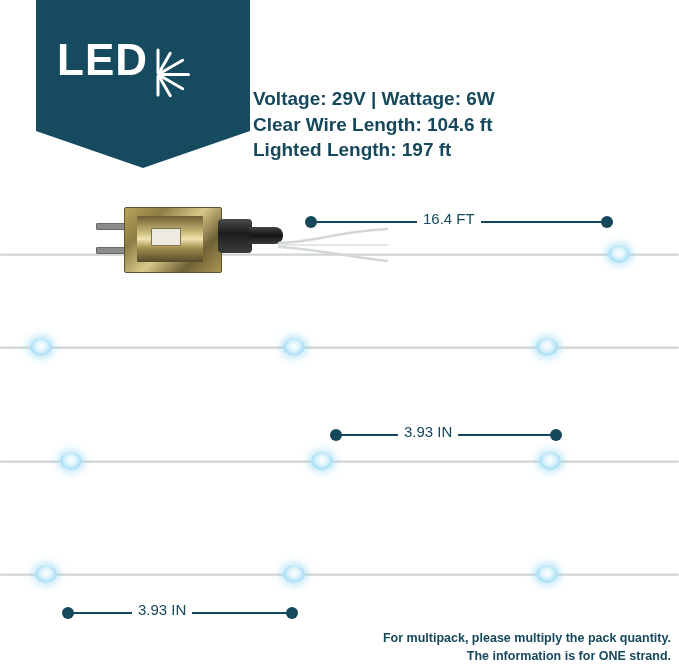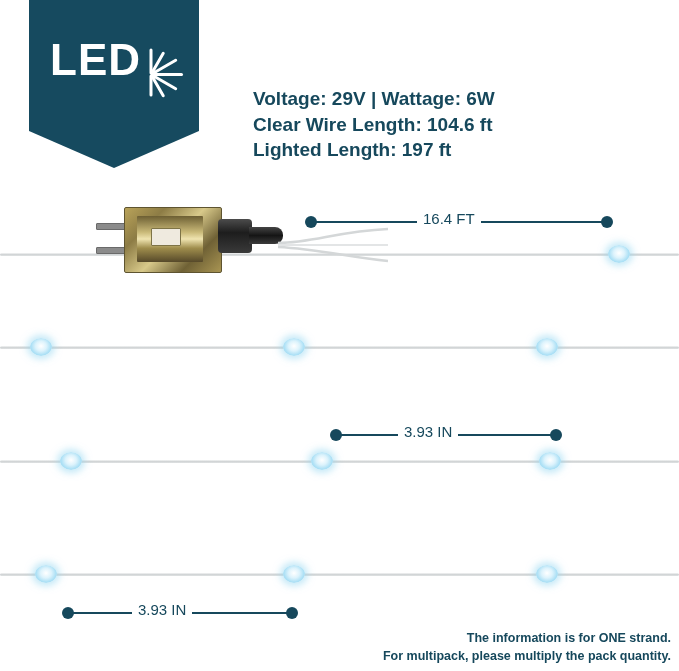--- a/index.html
+++ b/index.html
@@ -15,26 +15,27 @@
     position: relative;
     width: 679px;
     height: 671px;
     overflow: hidden;
     background: #ffffff;
   }
 
   
   .badge {
     position: absolute;
-    left: 29px;
+    left: 36px;
     top: 0px;
     width: 170px;
     height: 168px;
     background: #164a5f;
     clip-path: polygon(0 0, 100% 0, 100% 78%, 50% 100%, 0 78%);
+    padding-left: 44px;
   }
   .badge-led {
     position: absolute;
     left: 14px;
     top: 38px;
     width: 105px;
     text-align: center;
     font-weight: bold;
     font-size: 44px;
     letter-spacing: 1px;
@@ -315,17 +316,17 @@
   </div>
 
   <div class="measure" style="left:62px; top:603px; width:236px;">
     <div class="m-dot" style="left:0;"></div>
     <div class="m-line" style="left:6px; width:224px;"></div>
     <div class="m-dot" style="left:224px;"></div>
     <div class="m-label" style="left:70px;">3.93 IN</div>
   </div>
 
   <div class="footnote">
+    <div>For multipack, please multiply the pack quantity.</div>
     <div>The information is for ONE strand.</div>
-    <div>For multipack, please multiply the pack quantity.</div>
   </div>
 
 </div>
 
 </body></html>

